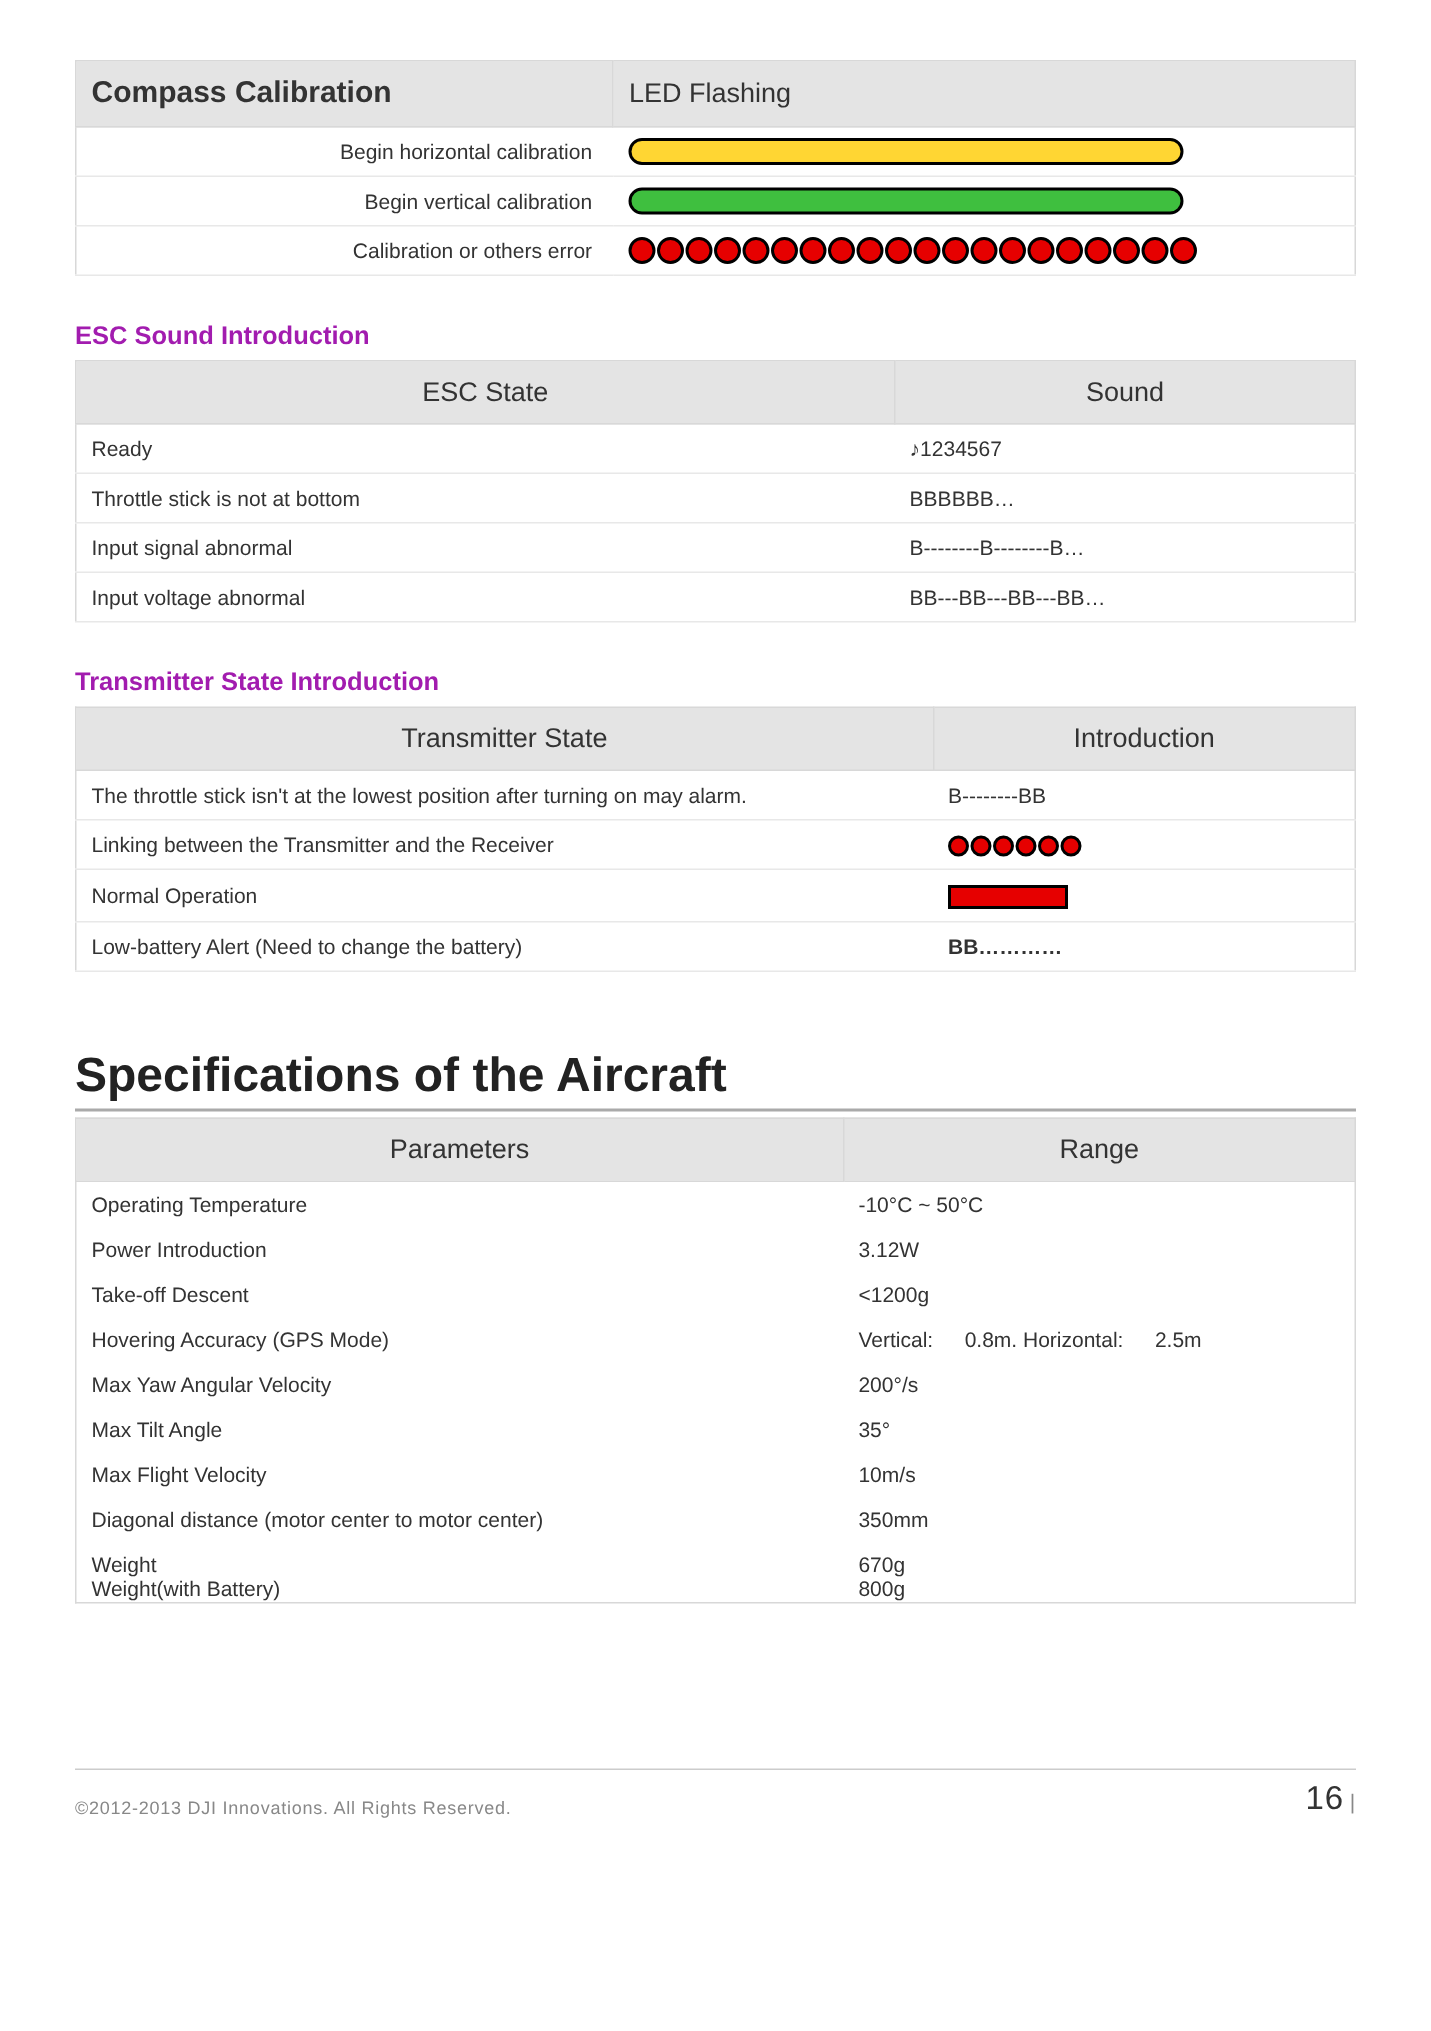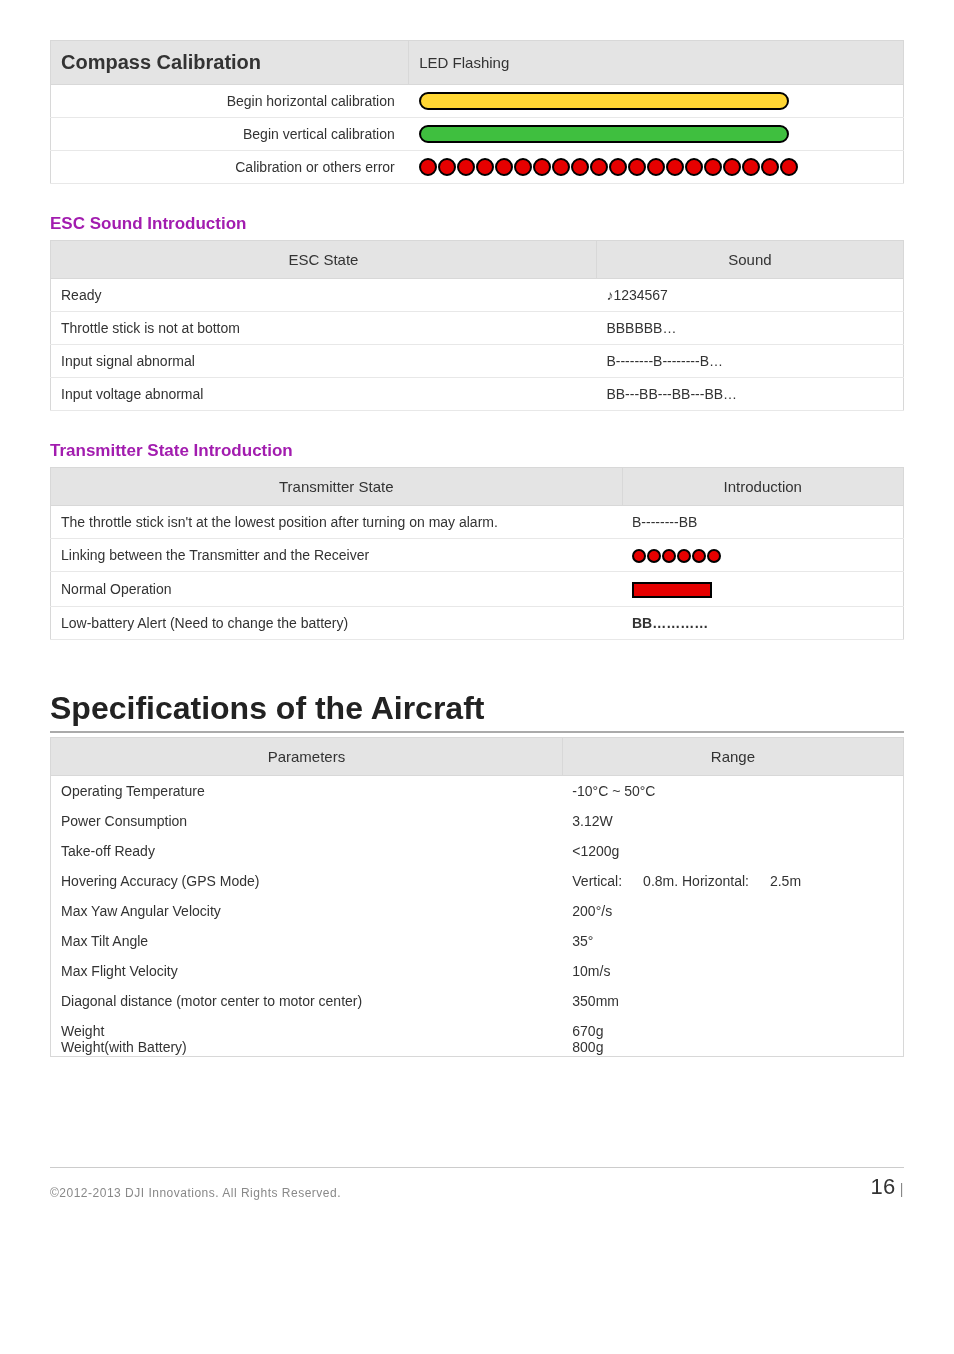--- a/index.html
+++ b/index.html
@@ -15,21 +15,21 @@
   table {
     width: 100%;
     border-collapse: collapse;
     border: 1px solid #d8d8d8;
   }
   th {
     background: #e4e4e4;
     font-weight: 500;
     padding: 10px 10px;
     text-align: center;
-    font-size: 15px;
+    font-size: 18px;
     border: 1px solid #d8d8d8;
   }
   td {
     padding: 8px 10px;
     border-bottom: 1px solid #e8e8e8;
     vertical-align: middle;
     margin-left: 23px;
   }
   .compass-table th:first-child { text-align: left; font-size:20px;font-weight:bold;}
   .compass-table th:last-child { text-align: left; }
@@ -210,25 +210,25 @@
       <th>Parameters</th>
       <th>Range</th>
     </tr>
   </thead>
   <tbody>
       <tr>
         <td>Operating Temperature</td>
         <td>-10°C ~ 50°C</td>
       </tr>
       <tr>
-        <td>Power Consumption</td>
+        <td>Power Introduction</td>
         <td>3.12W</td>
       </tr>
       <tr>
-        <td>Take-off Ready</td>
+        <td>Take-off Descent</td>
         <td>&lt;1200g</td>
       </tr>
       <tr>
         <td>Hovering Accuracy (GPS Mode)</td>
         <td>Vertical:  0.8m. Horizontal:  2.5m</td>
       </tr>
       <tr>
         <td>Max Yaw Angular Velocity</td>
         <td>200°/s</td>
       </tr>

